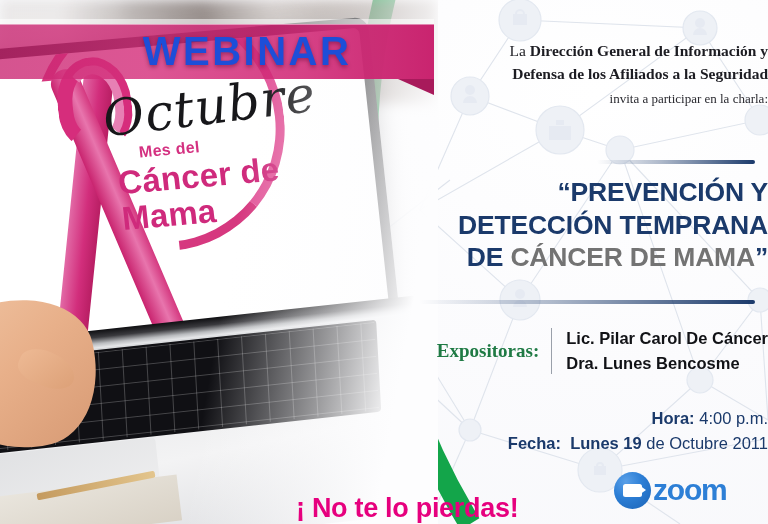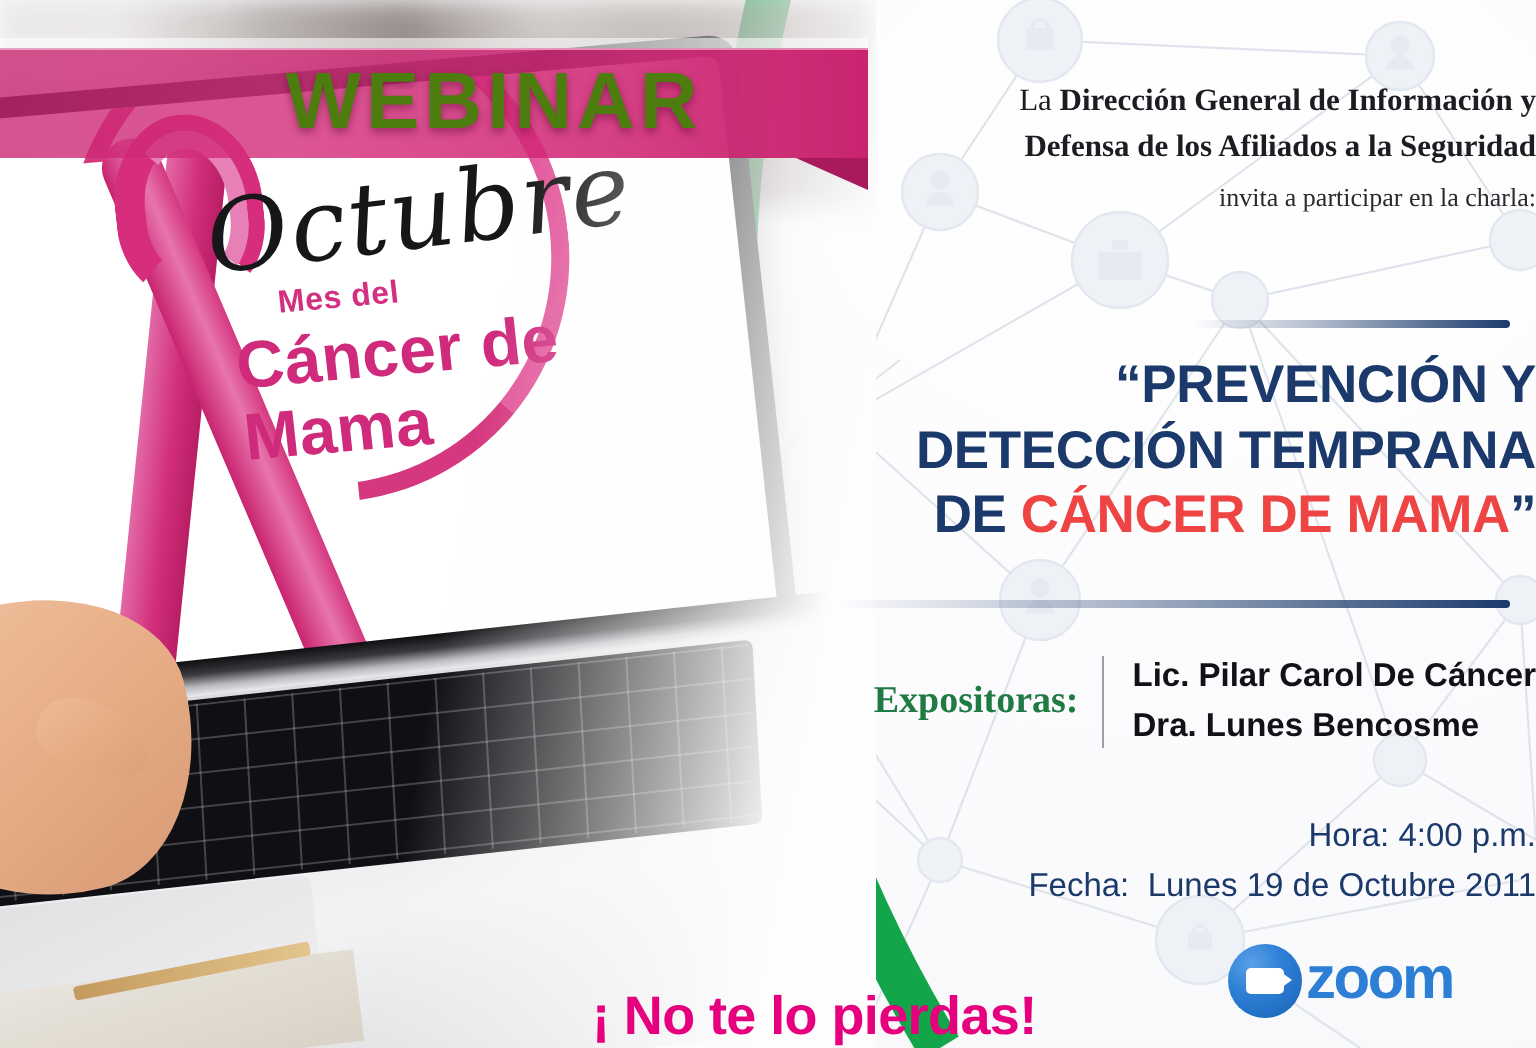--- a/index.html
+++ b/index.html
@@ -206,21 +206,21 @@
     background:rgba(255,255,255,.55);
   }
   .ribbon-fold{
     position:absolute;left:398px;top:55px;width:36px;height:16px;
     background:#a81a5b;
     clip-path:polygon(0 0,100% 0,100% 100%);
   }
   .webinar{
     position:absolute;left:0;top:0;width:434px;height:55px;
     display:flex;align-items:center;justify-content:center;
-    font-size:40px;font-weight:700;color:#4d7c0f;letter-spacing:2.5px;
+    font-size:40px;font-weight:700;color:#1d4ed8;letter-spacing:2.5px;
     text-shadow:0 2px 4px rgba(80,0,40,.45);
     padding-left:60px;
   }
 
   
   .col{
     position:absolute;left:420px;top:0;width:348px;height:524px;
     text-align:right;padding-right:14px;
   }
   .intro{
@@ -237,21 +237,21 @@
     border-radius:2px;
   }
   .rule-1{top:160px;width:158px;}
   .rule-2{top:300px;width:336px;}
 
   .title{
     position:absolute;right:0;top:176px;width:340px;
     font-size:26.5px;font-weight:700;line-height:1.23;
     color:#1b3a6b;letter-spacing:-.2px;
   }
-  .title .pink{color:#ef4444;}
+  .title .pink{color:#737373;}
   .title .q{color:#1b3a6b;}
 
   .expo-row{
     position:absolute;right:0;top:326px;width:344px;
     display:flex;align-items:center;justify-content:flex-end;gap:0;
   }
   .expo-label{
     font-family:"Liberation Serif",serif;font-weight:700;
     font-size:19px;color:#1f7a44;padding-right:12px;white-space:nowrap;
   }
@@ -259,21 +259,21 @@
   .expo-names{
     padding-left:14px;text-align:left;
     font-size:16.5px;font-weight:700;color:#111216;line-height:1.5;
     white-space:nowrap;
   }
 
   .when{
     position:absolute;right:0;top:406px;width:340px;
     font-size:16.5px;color:#1b3a6b;line-height:1.52;
   }
-  .when b{font-weight:400;}
+  .when b{font-weight:700;}
 
   .cta{
     position:absolute;left:296px;top:470px;
     font-size:27px;font-weight:700;color:#e6007e;letter-spacing:-.3px;margin-top:23px;
   }
 
   .zoomlogo{
     position:absolute;left:614px;top:470px;height:40px;
     display:flex;align-items:center;gap:4px;
   }

